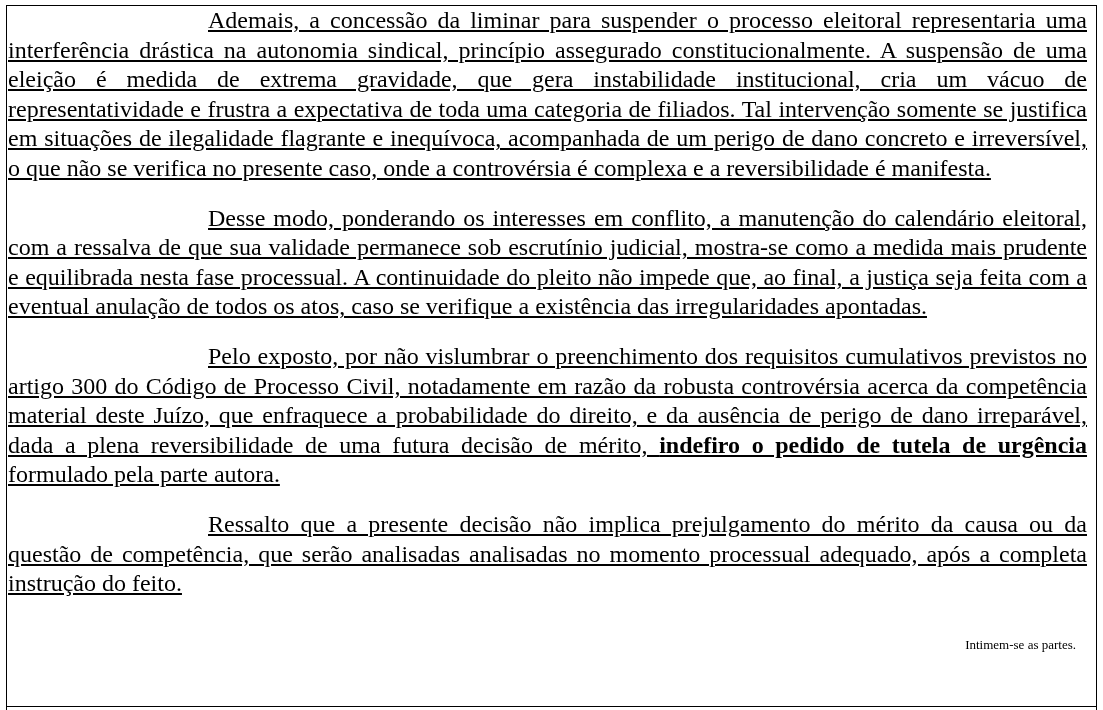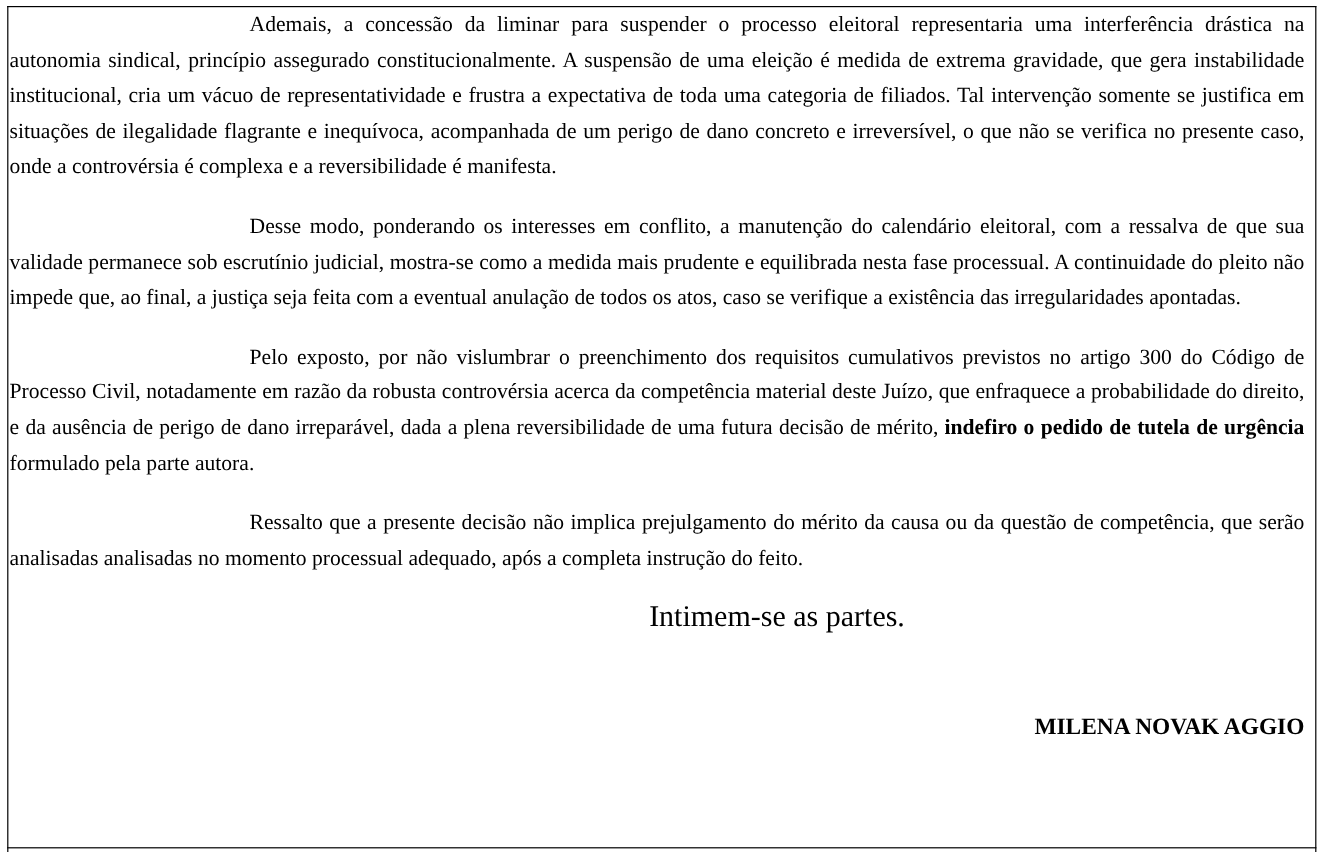--- a/index.html
+++ b/index.html
@@ -56,39 +56,40 @@
   .content {
     position: absolute;
     left: 8px;
     top: 6px;
     width: 1079px;
     padding: 0;
   }
 
   p.para {
     margin: 0 0 0 0;
-    font-size: 18px;
+    font-size: 24px;
     line-height: 29.6px;
     text-align: justify;
     text-justify: inter-word;
     text-indent: 200px;
     -webkit-hyphens: none;
     hyphens: none;
+    text-decoration: underline;
   }
   .gap-para {
     height: 20px;
   }
   .gap-short {
     height: 20px;
   }
   p.short {
-    margin: 0;
-    font-size: 25px;
+    margin: 11px;
+    font-size: 13px;
     line-height: 29.6px;
-    text-align: center;
+    text-align: right;
     text-indent: 200px;
   }
   .sig-block {
     margin-top: 22px;
     text-align: right;
   }
   .sig-name {
     font-size: 19.5px;
     line-height: 29.6px;
     font-weight: bold;

